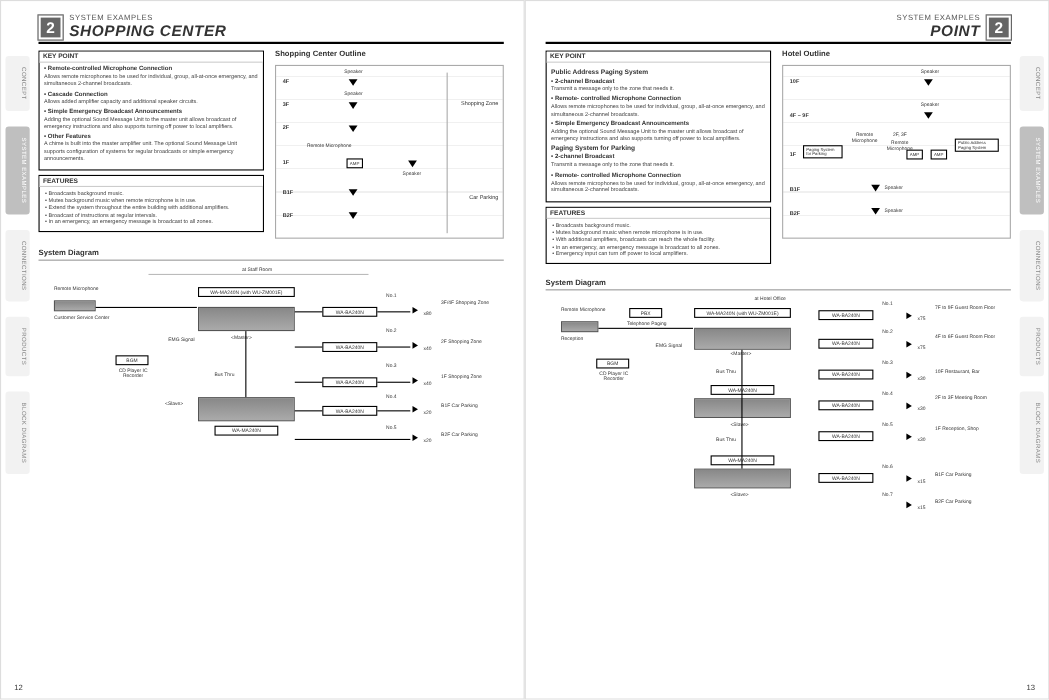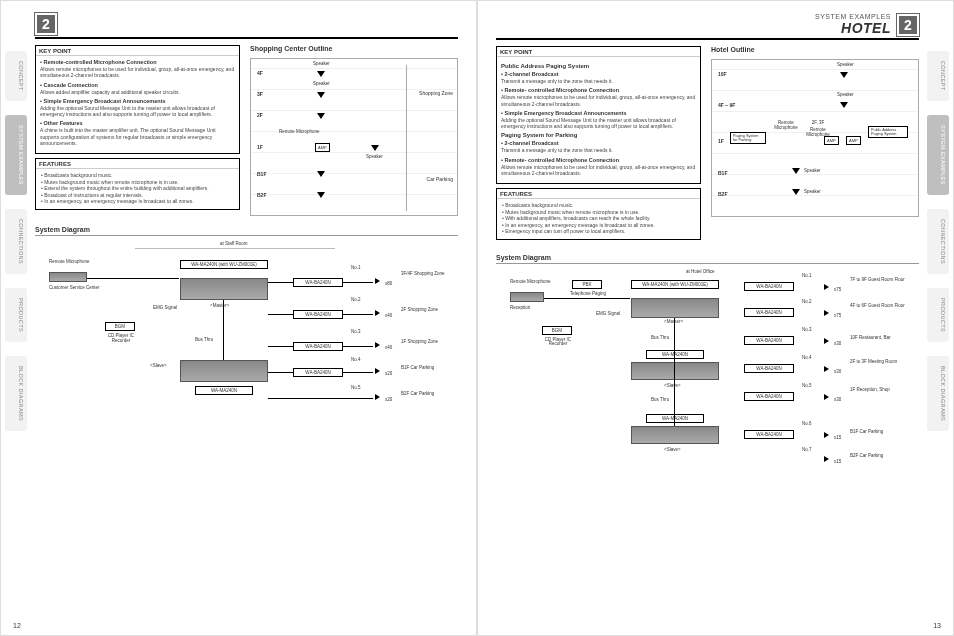--- a/index.html
+++ b/index.html
@@ -192,20 +192,24 @@
     <div class="tabs">
       <div class="tab">CONCEPT</div>
       <div class="tab active">SYSTEM EXAMPLES</div>
       <div class="tab">CONNECTIONS</div>
       <div class="tab">PRODUCTS</div>
       <div class="tab">BLOCK DIAGRAMS</div>
     </div>
 
     <div class="hdr">
       <div class="badge">2</div>
+      <div class="hdr-text">
+        <div class="hdr-cat">SYSTEM EXAMPLES</div>
+        <div class="hdr-title">SHOPPING CENTER</div>
+      </div>
     </div>
 
     <div class="cols">
       <div class="col-l">
         <div class="box">
           <div class="box-title">KEY POINT</div>
           <div class="box-body">
             <div class="kp-item">
                 <div class="kp-head">Remote-controlled Microphone Connection</div>
                 <div class="kp-desc">Allows remote microphones to be used for individual, group, all-at-once emergency, and simultaneous 2-channel broadcasts.</div>
@@ -339,21 +343,21 @@
       <div class="tab active">SYSTEM EXAMPLES</div>
       <div class="tab">CONNECTIONS</div>
       <div class="tab">PRODUCTS</div>
       <div class="tab">BLOCK DIAGRAMS</div>
     </div>
 
     <div class="hdr">
       <div class="badge">2</div>
       <div class="hdr-text">
         <div class="hdr-cat">SYSTEM EXAMPLES</div>
-        <div class="hdr-title">HOTEL</div>
+        <div class="hdr-title">POINT</div>
       </div>
     </div>
 
     <div class="cols">
       <div class="col-l">
         <div class="box">
           <div class="box-title">KEY POINT</div>
           <div class="box-body">
             <div class="subgroup">Public Address Paging System</div>
             <div class="kp-item">

